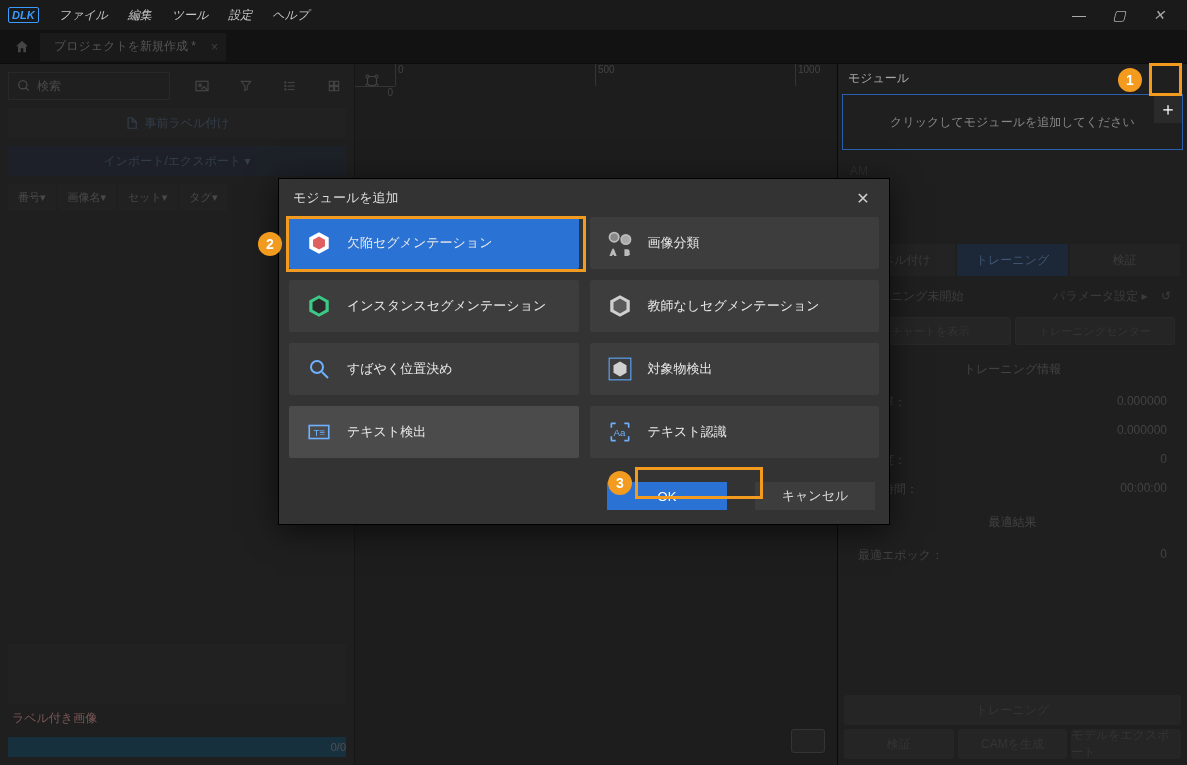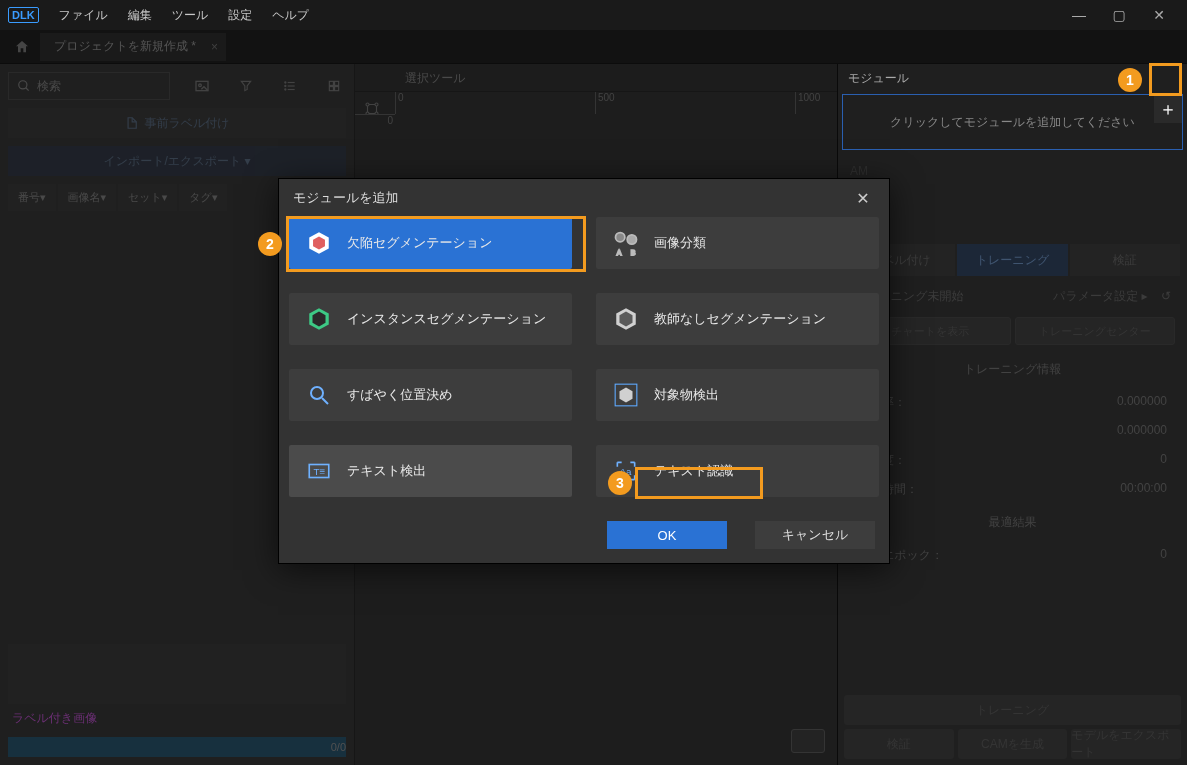--- a/index.html
+++ b/index.html
@@ -1,19 +1,19 @@
 <!DOCTYPE html>
 <html><head>
 <meta charset="utf-8">
 <style>
   * { margin:0; padding:0; box-sizing:border-box; font-family:"Meiryo","Yu Gothic",sans-serif; }
   body { width:1187px; height:765px; background:#0e0e0e; color:#c8c8c8; font-size:12px; overflow:hidden; position:relative; }
 
   
-  .menubar { height:30px; background:#1a1a1a; display:flex; align-items:center; padding:0 8px; }
+  .menubar { height:30px; background:#1a1a1a; display:flex; align-items:center; padding:0 8px;font-style:italic; }
   .menubar .logo { color:#3a9cff; font-weight:bold; font-size:11px; margin-right:10px; border:1px solid #3a9cff; padding:1px 3px; border-radius:2px; }
   .menubar .menu-item { margin:0 10px; color:#c8c8c8; font-size:12px; }
   .menubar .spacer { flex:1; }
   .menubar .win-btn { width:40px; height:30px; display:flex; align-items:center; justify-content:center; color:#aaa; font-size:14px; }
 
   
   .tabrow { height:34px; background:#1a1a1a; display:flex; align-items:center; padding-left:8px; border-bottom:1px solid #0a0a0a; }
   .tabrow .home { width:28px; height:28px; display:flex; align-items:center; justify-content:center; color:#aaa; }
   .tabrow .tab { height:28px; background:#2c2c2c; padding:0 30px 0 14px; display:flex; align-items:center; position:relative; color:#bbb; font-size:12px; margin-left:4px; }
   .tabrow .tab .x { position:absolute; right:8px; color:#888; }
@@ -27,21 +27,21 @@
   .searchbox { flex:1; height:28px; background:#202020; border:1px solid #3a3a3a; display:flex; align-items:center; padding:0 8px; color:#888; }
   .searchbox svg,.searchbox .glyph { margin-right:6px; color:#888; }
   .iconbtn { width:24px; height:24px; display:flex; align-items:center; justify-content:center; color:#777; }
   .widebtn { height:30px; background:#19284a; color:#7aa8e0; display:flex; align-items:center; justify-content:center; margin-top:8px; border:none; font-size:12px; opacity:.55; }
   .widebtn.alt { background:#2a2a2a; }
   .widebtn svg { margin-right:6px; }
   .colhdr { display:flex; margin-top:8px; }
   .colhdr .cell { padding:6px 10px; color:#888; background:#262626; margin-right:2px; font-size:11px; }
   .left .filler { flex:1; }
   .thumbstrip { height:60px; background:#262626; margin-top:8px; }
-  .lbl { color:#d946ef; font-size:12px; padding:6px 4px; }
+  .lbl { color:#fca5a5; font-size:12px; padding:6px 4px; }
   .pager { height:20px; background:#0c4a6e; text-align:right; color:#999; font-size:11px; line-height:20px; margin-top:4px; }
 
   
   .center { flex:1; background:#181818; display:flex; flex-direction:column; }
   .center-top { display:flex; height:28px; border-bottom:1px solid #0a0a0a; }
   .center-topcell { flex:1; padding:6px 10px; color:#888; font-size:12px; }
   .center-body { flex:1; position:relative; background:#1b1b1b; }
   .ruler-h { position:absolute; top:0; left:40px; right:0; height:22px; background:#1b1b1b; }
   .ruler-h .tick { position:absolute; top:0; height:22px; border-left:1px solid #555; font-size:10px; color:#777; padding-left:2px; }
   .ruler-v { position:absolute; top:22px; left:0; width:40px; bottom:0; background:#1b1b1b; }
@@ -67,21 +67,21 @@
   .inforow { display:flex; justify-content:space-between; padding:6px 14px; font-size:12px; color:#777;}
   .footer-btns { padding:6px; }
   .footer-btns .wb { height:30px; background:#2e2e2e; color:#555; border-radius:3px; display:flex; align-items:center; justify-content:center; margin-bottom:4px; }
   .footer-btns .row { display:flex; gap:4px; }
   .footer-btns .row .wb { flex:1; margin:0; }
 
   
   .dialog { position:absolute; left:278px; top:178px; width:612px; background:#333; border:1px solid #000; box-shadow:0 6px 30px rgba(0,0,0,.6); }
   .dialog .dlg-title { height:38px; display:flex; align-items:center; padding:0 14px; color:#ddd; font-size:13px; }
   .dialog .dlg-title .x { margin-left:auto; color:#ccc; font-size:16px; width:24px; text-align:center; }
-  .dialog .grid { display:grid; grid-template-columns:1fr 1fr; gap:24px; padding:0 10px 14px 10px; }
+  .dialog .grid { display:grid; grid-template-columns:1fr 1fr; gap:11px; padding:0 10px 14px 10px; }
   .dialog .card { height:52px; background:#3d3d3d; display:flex; align-items:center; padding:0 16px; color:#e8e8e8; font-size:13px; border-radius:2px; }
   .dialog .card .ico { width:28px; height:28px; margin-right:14px; display:flex; align-items:center; justify-content:center; }
   .dialog .card.sel { background:#2a72d4; }
   .dialog .card.hover { background:#4b4b4b; }
   .dialog .dlg-foot { display:flex; justify-content:flex-end; gap:28px; padding:10px 14px 14px; }
   .dialog .btn { width:120px; height:28px; border:none; font-size:13px; }
   .dialog .btn.ok { background:#2a72d4; color:#fff; }
   .dialog .btn.cancel { background:#3d3d3d; color:#ddd; }
 
   
@@ -175,24 +175,20 @@
       <div class="cell">セット▾</div>
       <div class="cell">タグ▾</div>
     </div>
     <div class="filler"></div>
     <div class="thumbstrip"></div>
     <div class="lbl">ラベル付き画像</div>
     <div class="pager">0/0</div>
   </div>
 
   <div class="center dim">
-    <div class="center-top">
-      <div class="center-topcell" style="max-width:40px"></div>
-      <div class="center-topcell">選択ツール</div>
-    </div>
     <div class="center-body">
       <div class="toolcol">
         <div class="tbtn">
             <svg width="18" height="18" viewBox="0 0 24 24" fill="none" stroke="#777" stroke-width="1.5">
               <circle cx="6" cy="6" r="2"></circle>
               <circle cx="18" cy="6" r="2"></circle>
               <circle cx="6" cy="18" r="2"></circle>
               <circle cx="18" cy="18" r="2"></circle>
               <path d="M8 6h8M6 8v8M18 8v8M8 18h8"></path>
             </svg>

